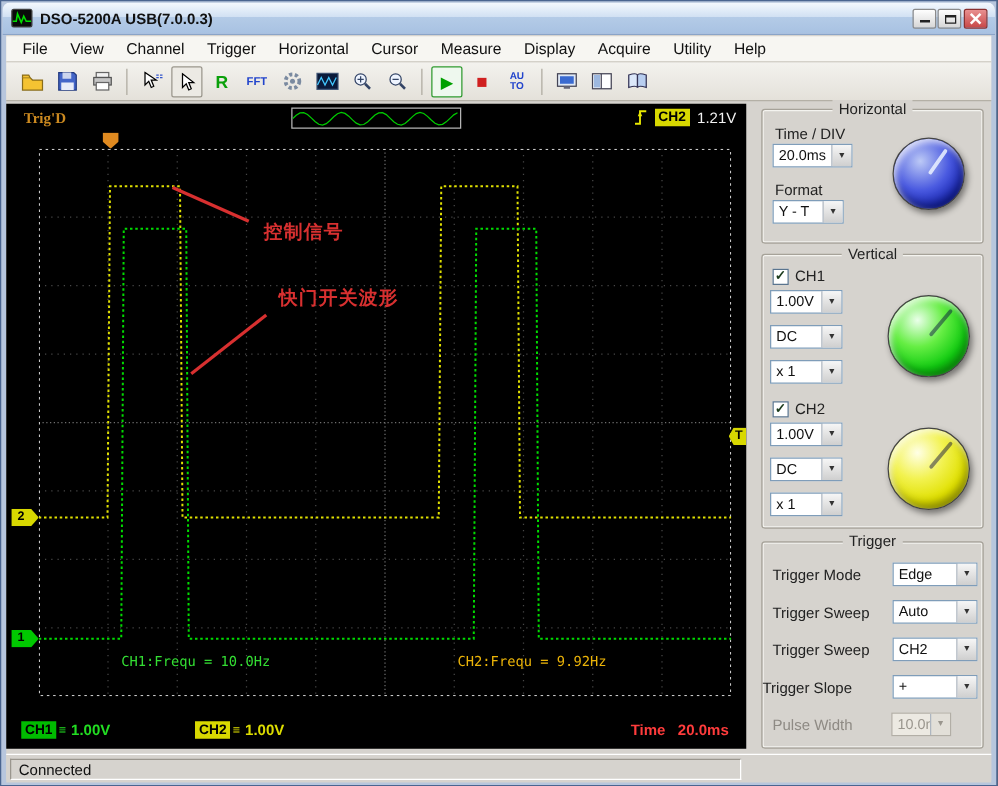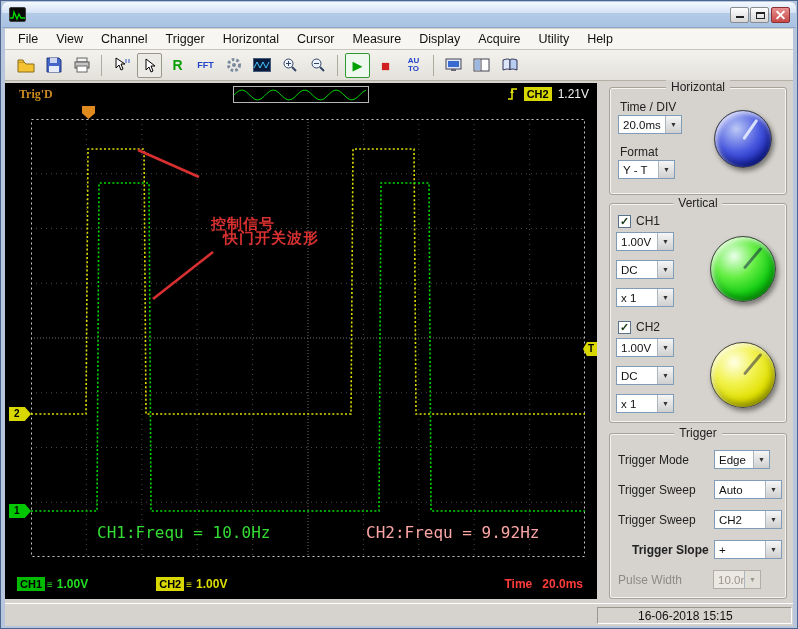--- a/index.html
+++ b/index.html
@@ -54,22 +54,22 @@
   .scope-panel { position:absolute; left:4px; top:82px; width:592px; height:516px; background:#000; }
   .trig-strip { position:absolute; left:0; top:0; right:0; height:22px; }
   .trig-status { position:absolute; left:14px; top:4px; font-size:12px; font-weight:bold; color:#cc8a20;font-family:Liberation Serif, serif; }
   .preview-box { position:absolute; left:228px; top:3px; width:136px; height:17px; background:#000; border:1px solid #b5b5b5; }
   .trig-right { position:absolute; right:8px; top:3px; display:flex; align-items:center; gap:6px; }
   .ch-badge { font-size:11px; font-weight:bold; color:#000; background:#d8d800; padding:0 3px; line-height:14px; }
   .trig-level { font-size:12px; color:#f2f2f2; }
 
   .grid-box { position:absolute; left:26px; top:36px; width:554px; height:438px; }
   .ann { position:absolute; color:#d83030; font-weight:bold; font-size:15px; letter-spacing:1px; white-space:nowrap; }
-  .freq { position:absolute; font-size:16px; white-space:nowrap; font-family:"DejaVu Sans Mono", monospace; }
-  .freq-ch1 { color:#33dd33; } .freq-ch2 { color:#fca5a5; }
+  .freq { position:absolute; font-size:11px; white-space:nowrap; font-family:"DejaVu Sans Mono", monospace; }
+  .freq-ch1 { color:#33dd33; } .freq-ch2 { color:#eab308; }
 
   .mk { position:absolute; font-size:10px; font-weight:bold; color:#000; text-align:left; }
   .mk-trigpos { left:77px; top:23px; width:13px; height:13px; background:#e08a20;
                 clip-path: polygon(0 0,100% 0,100% 55%,50% 100%,0 55%); }
   .mk-ch2 { left:4px; top:324px; width:22px; height:14px; background:#d8d800; line-height:14px; padding-left:5px;
             clip-path: polygon(0 0,72% 0,100% 50%,72% 100%,0 100%); }
   .mk-ch1 { left:4px; top:421px; width:22px; height:14px; background:#00c800; line-height:14px; padding-left:5px;
             clip-path: polygon(0 0,72% 0,100% 50%,72% 100%,0 100%); }
   .mk-triglevel { left:578px; top:259px; width:14px; height:14px; background:#d8d800; line-height:14px; padding-left:5px;
             clip-path: polygon(28% 0,100% 0,100% 100%,28% 100%,0 50%); }
@@ -123,20 +123,21 @@
 <body>
 
 <div class="client-bg"></div>
 
 <div class="titlebar">
   <div class="title-icon">
     <svg width="15" height="13" viewBox="0 0 15 13">
         <polyline points="0,9 3,9 4,3 7,10 9,5 11,9 15,9" fill="none" stroke="#00dd00" stroke-width="1.3"></polyline>
       </svg>
   </div>
+  <span class="title-text">DSO-5200A USB(7.0.0.3)</span>
   <div class="win-btn win-btn-min">
       <div class="glyph-min"></div>
     </div>
   <div class="win-btn win-btn-max">
       <div class="glyph-max"></div>
     </div>
   <div class="win-btn win-btn-close">
       <div class="glyph-x1"></div>
       <div class="glyph-x2"></div>
     </div>
@@ -281,21 +282,21 @@
         <line x1="0" y1="219" x2="554" y2="219" stroke="#6e6e6e" stroke-width="1" stroke-dasharray="1 2"></line>
         <line x1="0" y1="273.75" x2="554" y2="273.75" stroke="#474747" stroke-width="1" stroke-dasharray="1 4"></line>
         <line x1="0" y1="328.5" x2="554" y2="328.5" stroke="#474747" stroke-width="1" stroke-dasharray="1 4"></line>
         <line x1="0" y1="383.25" x2="554" y2="383.25" stroke="#474747" stroke-width="1" stroke-dasharray="1 4"></line>
         <rect x="0.5" y="0.5" width="553" height="437" fill="none" stroke="#c9c9c9" stroke-dasharray="2 3"></rect>
         <polyline points="0,295 55,295 57,30 113,30 115,295 320,295 322,30 383,30 385,295 554,295" fill="none" stroke="#e0e000" stroke-width="1.6" stroke-dasharray="2 2.2"></polyline>
         <polyline points="0,392 66,392 68,64 118,64 120,392 348,392 350,64 398,64 400,392 554,392" fill="none" stroke="#00dc00" stroke-width="1.6" stroke-dasharray="2 2.2"></polyline>
         <line x1="107" y1="31" x2="168" y2="58" stroke="#d83030" stroke-width="2.6"></line>
         <line x1="122" y1="180" x2="182" y2="133" stroke="#d83030" stroke-width="2.6"></line>
       </svg>
-    <div class="ann" style="left:180px; top:57px;margin-top:39px;">控制信号</div>
+    <div class="ann" style="left:180px; top:57px;">控制信号</div>
     <div class="ann" style="left:192px; top:110px;">快门开关波形</div>
     <div class="freq freq-ch1" style="left:66px;  top:404px;">CH1:Frequ = 10.0Hz</div>
     <div class="freq freq-ch2" style="left:335px; top:404px;">CH2:Frequ = 9.92Hz</div>
   </div>
 
   <div class="mk mk-trigpos"></div>
   <div class="mk mk-ch2">2</div>
   <div class="mk mk-ch1">1</div>
   <div class="mk mk-triglevel">T</div>
 
@@ -376,46 +377,46 @@
     </div>
     <div class="knob knob-yellow" style="left:100px; top:138px; width:66px; height:66px;">
       <div class="kptr" style="transform:rotate(40deg);"></div>
     </div>
   </div>
 
   <div class="grp" style="left:8px; top:350px; width:178px; height:166px;">
     <span class="grp-title">Trigger</span>
 
     <span class="panel-label" style="left:8px; top:19px;">Trigger Mode</span>
-    <div class="combo" style="left:104px; top:16px; width:56px;">
+    <div class="combo" style="left:104px; top:16px; width:68px;">
       <span class="cval">Edge</span>
       <span class="carr">▼</span>
     </div>
 
     <span class="panel-label" style="left:8px; top:49px;">Trigger Sweep</span>
     <div class="combo" style="left:104px; top:46px; width:68px;">
       <span class="cval">Auto</span>
       <span class="carr">▼</span>
     </div>
 
     <span class="panel-label" style="left:8px; top:79px;">Trigger Sweep</span>
     <div class="combo" style="left:104px; top:76px; width:68px;">
       <span class="cval">CH2</span>
       <span class="carr">▼</span>
     </div>
 
-    <span class="panel-label" style="left:22px; top:109px;font-weight:bold;">Trigger Slope</span>
+    <span class="panel-label" style="left:0; top:109px;">Trigger Slope</span>
     <div class="combo" style="left:104px; top:106px; width:68px;">
       <span class="cval">+</span>
       <span class="carr">▼</span>
     </div>
 
     <span class="panel-label dis" style="left:8px; top:139px;">Pulse Width</span>
     <div class="combo dis" style="left:103px; top:136px; width:48px;">
       <span class="cval">10.0nS</span>
       <span class="carr">▼</span>
     </div>
   </div>
 </div>
 
 <div class="statusbar">
-  <div class="sb-panel sb-right">16-06-2018 15:15</div>
+  <div class="sb-panel sb-left">Connected</div>
 </div>
 
 </body></html>

